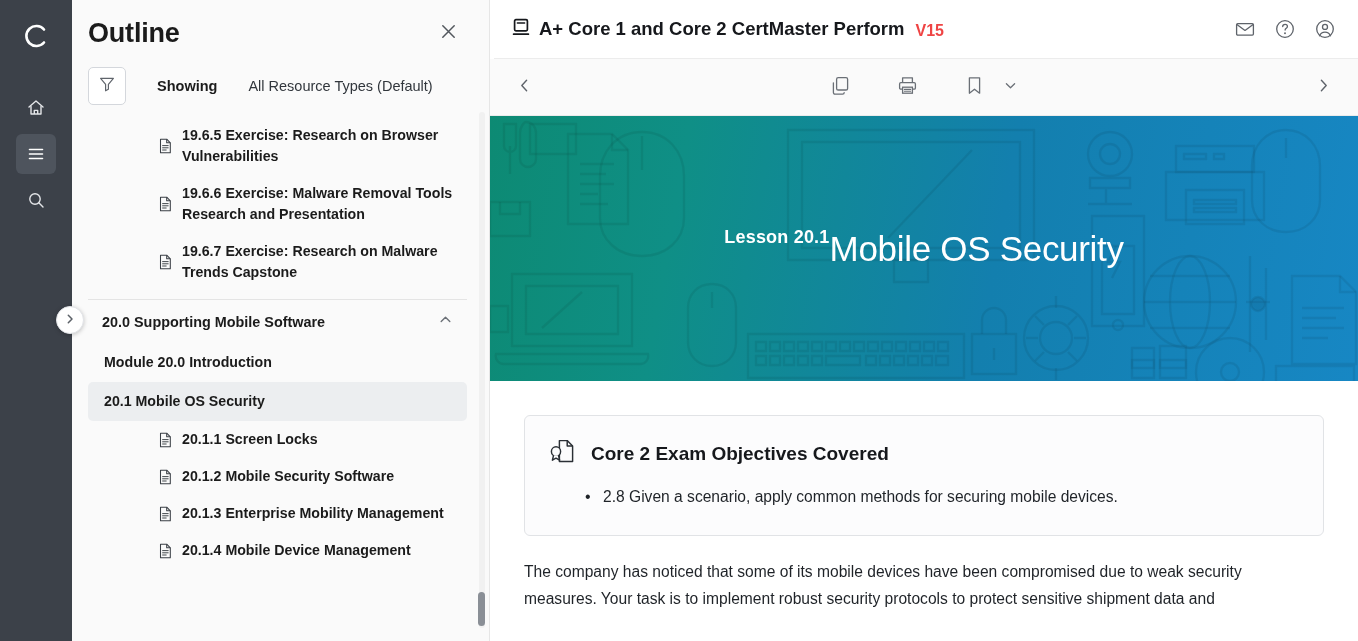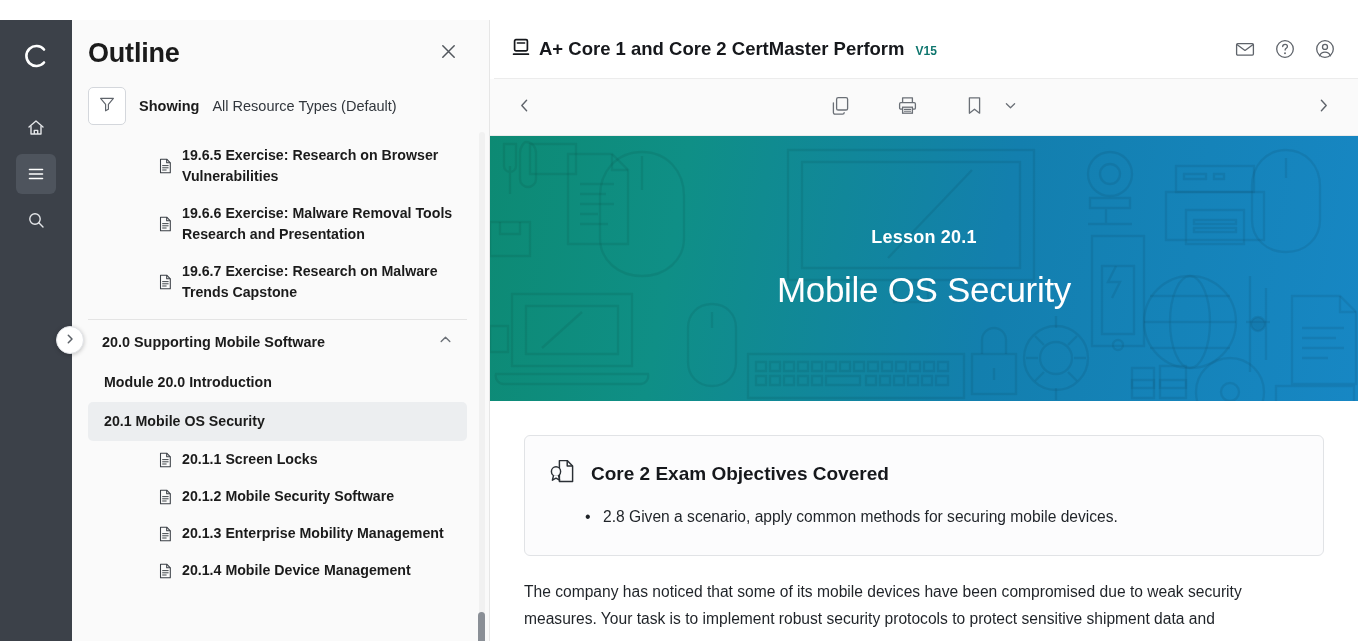--- a/index.html
+++ b/index.html
@@ -2,21 +2,21 @@
 <html><head>
 <meta charset="utf-8">
 <style>
   * { box-sizing: border-box; margin: 0; padding: 0; }
   html, body {
     width: 1358px; height: 641px;
     overflow: hidden;
     font-family: "Liberation Sans", sans-serif;
     background: #ffffff;
   }
-  .app { display: flex; width: 1358px; height: 574px; margin-top: 20px; }
+  .app { display: flex; width: 1358px; height: 574px; }
 
   
   .rail {
     width: 72px; height: 641px;
     background: #3c4149;
     display: flex; flex-direction: column; align-items: center;
     flex: 0 0 72px;
     position: relative;
   }
   .rail-logo {
@@ -54,21 +54,21 @@
     padding: 18px 26px 4px 16px;
   }
   .outline-title {
     font-size: 27px; font-weight: bold; color: #1b1b1b; letter-spacing: -.2px;
   }
   .close-btn {
     width: 30px; height: 30px; display: flex; align-items: center;
     justify-content: center; cursor: pointer;
   }
   .filter-row {
-    display: flex; align-items: center; gap: 13px;
+    display: flex; align-items: center; gap: 31px;
     padding: 14px 16px 12px 16px;
   }
   .filter-box {
     width: 38px; height: 38px; border: 1px solid #d4d7dc; border-radius: 5px;
     background: #fff; display: flex; align-items: center; justify-content: center;
     cursor: pointer; flex: 0 0 38px;
   }
   .showing-lbl { font-size: 14.5px; font-weight: bold; color: #1b1b1b; }
   .showing-val { font-size: 14.5px; color: #31363c; }
 
@@ -112,21 +112,21 @@
     content:""; position:absolute; left:0; top:0; width:4px; height:641px;
     background:#ffffff;
   }
   .titlebar {
     height: 59px; display: flex; align-items: center;
     padding: 0 22px 0 22px; background: #fff; flex: 0 0 59px;
     border-bottom: 1px solid #ececec;
   }
   .title-left { display: flex; align-items: center; gap: 9px; flex: 1; }
   .course-title { font-size: 18.5px; font-weight: bold; color: #16181c; }
-  .version { font-size: 12px; font-weight: bold; color: #0f766e; margin-left: 2px; padding-top:4px;}
+  .version { font-size: 16px; font-weight: bold; color: #ef4444; margin-left: 2px; padding-top:4px;}
   .title-right { display: flex; align-items: center; gap: 18px; }
   .ticon { cursor: pointer; display: flex; align-items: center; }
 
   .toolbar {
     height: 57px; background: #fafafa; display: flex; align-items: center;
     padding: 0 26px; flex: 0 0 57px; position: relative;
     border-bottom: 1px solid #ebebeb;
   }
   .tb-center {
     position: absolute; left: 0; right: 0; display: flex;
@@ -134,21 +134,21 @@
   }
   .tb-center > * { pointer-events: auto; }
   .tb-btn { cursor: pointer; display: flex; align-items: center; }
   .nav-arrow { cursor: pointer; display: flex; align-items: center; z-index: 2; }
   .spacer { flex: 1; }
 
   
   .banner {
     height: 265px; flex: 0 0 265px; position: relative; overflow: hidden;
     background: linear-gradient(100deg, #0d8a73 0%, #0f8f86 22%, #137fae 58%, #1787c4 100%);
-    display: flex; flex-direction: column; align-items: center; justify-content: center;
+    display: flex; align-items: center; justify-content: center;
   }
   .banner-pattern { position: absolute; inset: 0; opacity: .5; }
   .banner-sub {
     position: relative; font-size: 18px; font-weight: bold; color: #fff;
     z-index: 2; margin-bottom: 22px; letter-spacing: .2px;
   }
   .banner-title {
     position: relative; font-size: 35px; font-weight: normal; color: #fff;
     z-index: 2; letter-spacing: -.3px;
   }

